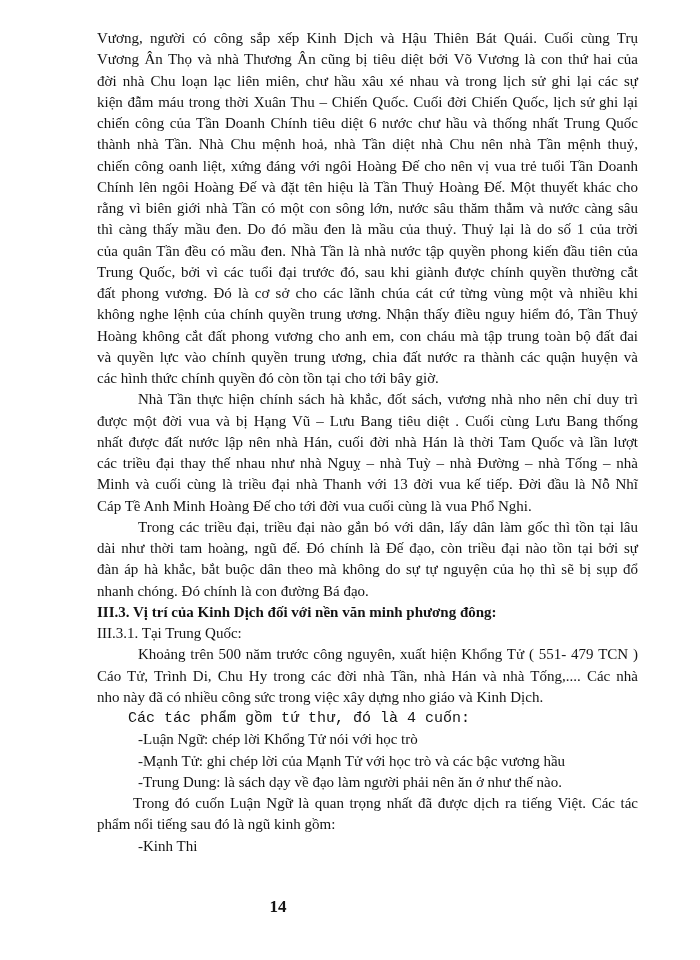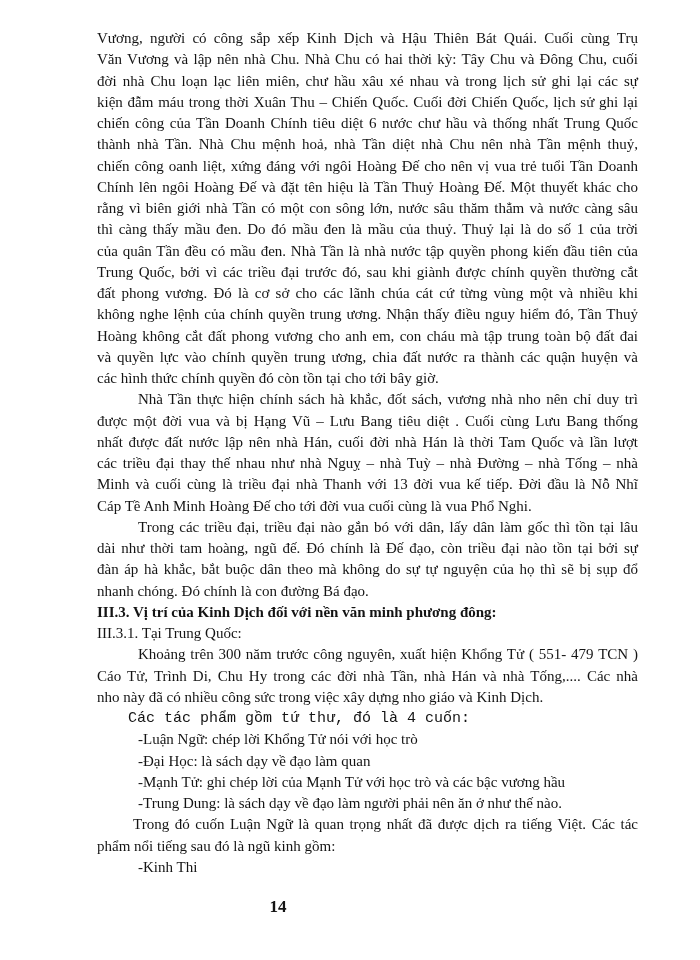--- a/index.html
+++ b/index.html
@@ -20,31 +20,31 @@
     position: absolute; left: 0; width: 556px; top: 897px; text-align: center;
     font-family: "Liberation Serif", "DejaVu Serif", serif; font-weight: bold; font-size: 17px; color: #141414;
   }
 </style>
 </head>
 <body>
 
 <div class="page">
   <div>
     <span class="line">Vương, người có công sắp xếp Kinh Dịch và Hậu Thiên Bát Quái. Cuối cùng Trụ</span>
-    <span class="line">Văn Vương và lập nên nhà Chu. Nhà Chu có hai thời kỳ: Tây Chu và Đông Chu, cuối</span>
+    <span class="line">Vương Ân Thọ và nhà Thương Ân cũng bị tiêu diệt bởi Võ Vương là con thứ hai của</span>
     <span class="line">đời nhà Chu loạn lạc liên miên, chư hầu xâu xé nhau và trong lịch sử ghi lại các sự</span>
     <span class="line">kiện đẫm máu trong thời Xuân Thu – Chiến Quốc. Cuối đời Chiến Quốc, lịch sử ghi lại</span>
     <span class="line">chiến công của Tần Doanh Chính tiêu diệt 6 nước chư hầu và thống nhất Trung Quốc</span>
     <span class="line">thành nhà Tần. Nhà Chu mệnh hoả, nhà Tần diệt nhà Chu nên nhà Tần mệnh thuỷ,</span>
     <span class="line">chiến công oanh liệt, xứng đáng với ngôi Hoàng Đế cho nên vị vua trẻ tuổi Tần Doanh</span>
     <span class="line">Chính lên ngôi Hoàng Đế và đặt tên hiệu là Tần Thuỷ Hoàng Đế. Một thuyết khác cho</span>
     <span class="line">rằng vì biên giới nhà Tần có một con sông lớn, nước sâu thăm thẳm và nước càng sâu</span>
     <span class="line">thì càng thấy mầu đen. Do đó mầu đen là mầu của thuỷ. Thuỷ lại là do số 1 của trời</span>
     <span class="line">của quân Tần đều có mầu đen. Nhà Tần là nhà nước tập quyền phong kiến đầu tiên của</span>
-    <span class="line">Trung Quốc, bởi vì các triều đại trước đó, sau khi giành được chính quyền thường cắt</span>
+    <span class="line">Trung Quốc, bởi vì các tuổi đại trước đó, sau khi giành được chính quyền thường cắt</span>
     <span class="line">đất phong vương. Đó là cơ sở cho các lãnh chúa cát cứ từng vùng một và nhiều khi</span>
     <span class="line">không nghe lệnh của chính quyền trung ương. Nhận thấy điều nguy hiểm đó, Tần Thuỷ</span>
     <span class="line">Hoàng không cắt đất phong vương cho anh em, con cháu mà tập trung toàn bộ đất đai</span>
     <span class="line">và quyền lực vào chính quyền trung ương, chia đất nước ra thành các quận huyện và</span>
     <span class="line last">các hình thức chính quyền đó còn tồn tại cho tới bây giờ.</span>
   </div>
 
   <div>
     <span class="line ind-para">Nhà Tần thực hiện chính sách hà khắc, đốt sách, vương nhà nho nên chỉ duy trì</span>
     <span class="line">được một đời vua và bị Hạng Vũ – Lưu Bang tiêu diệt . Cuối cùng Lưu Bang thống</span>
@@ -58,30 +58,29 @@
     <span class="line ind-para">Trong các triều đại, triều đại nào gắn bó với dân, lấy dân làm gốc thì tồn tại lâu</span>
     <span class="line">dài như thời tam hoàng, ngũ đế. Đó chính là Đế đạo, còn triều đại nào tồn tại bởi sự</span>
     <span class="line">đàn áp hà khắc, bắt buộc dân theo mà không do sự tự nguyện của họ thì sẽ bị sụp đổ</span>
     <span class="line last">nhanh chóng. Đó chính là con đường Bá đạo.</span>
   </div>
 
   <span class="line last heading">III.3. Vị trí của Kinh Dịch đối với nền văn minh phương đông:</span>
   <span class="line last">III.3.1. Tại Trung Quốc:</span>
 
   <div>
-    <span class="line ind-para">Khoảng trên 300 năm trước công nguyên, xuất hiện Khổng Tử ( 551- 479 TCN )</span>
+    <span class="line ind-para">Khoảng trên 500 năm trước công nguyên, xuất hiện Khổng Tử ( 551- 479 TCN )</span>
     <span class="line">Cáo Tử, Trình Di, Chu Hy trong các đời nhà Tần, nhà Hán và nhà Tống,.... Các nhà</span>
     <span class="line last">nho này đã có nhiều công sức trong việc xây dựng nho giáo và Kinh Dịch.</span>
   </div>
 
   <span class="line last ind-cac">Các tác phẩm gồm tứ thư, đó là 4 cuốn:</span>
 
   <div>
     <span class="line last ind-item">-Luận Ngữ: chép lời Khổng Tử nói với học trò</span>
-    <span class="line last ind-item">-Đại Học: là sách dạy về đạo làm quan</span>
     <span class="line last ind-item">-Mạnh Tử: ghi chép lời của Mạnh Tử với học trò và các bậc vương hầu</span>
     <span class="line last ind-item">-Trung Dung: là sách dạy về đạo làm người phải nên ăn ở như thế nào.</span>
   </div>
 
   <div>
     <span class="line ind-trong">Trong đó cuốn Luận Ngữ là quan trọng nhất đã được dịch ra tiếng Việt. Các tác</span>
     <span class="line last">phẩm nổi tiếng sau đó là ngũ kinh gồm:</span>
   </div>
 
   <div>

